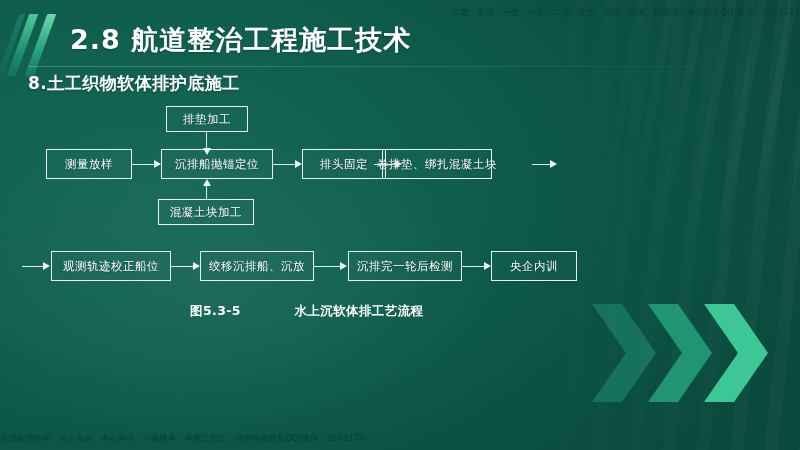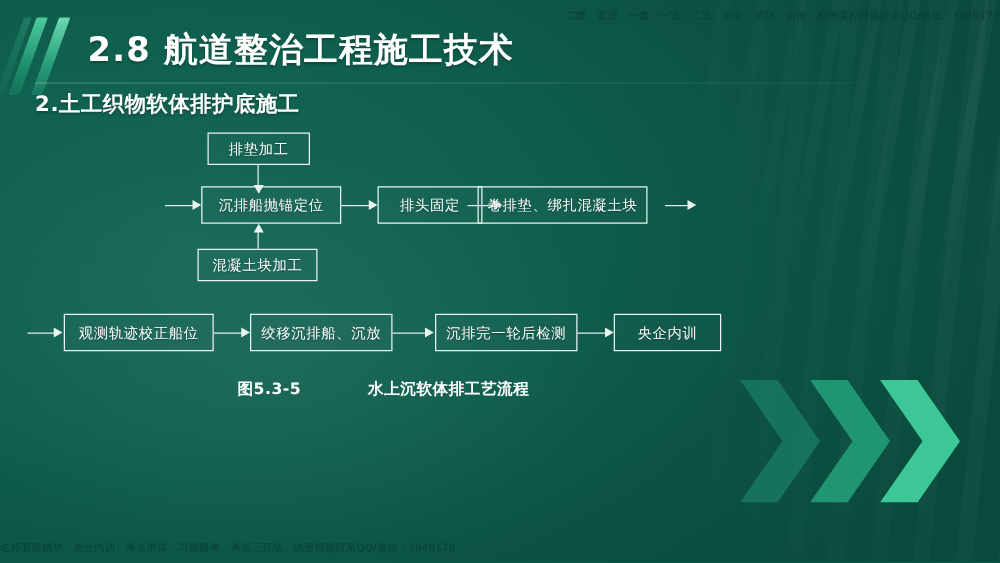--- a/index.html
+++ b/index.html
@@ -169,46 +169,47 @@
           <polygon points="0,0 34,49 0,98 30,98 64,49 30,0" fill="#3ec796"></polygon>
         </svg>
     </div>
   </div>
 
   <div class="top-banner">二建、监理、一建、一造、二造、安全、消防、咨询、检测课程押题联系QQ/微信：3849178</div>
 
   <div class="title-bar"></div>
   <div class="title-text">2.8  航道整治工程施工技术</div>
   <div class="title-rule"></div>
-  <div class="subtitle">2.土工织物软体排护底施工</div>
+  <div class="subtitle">8.土工织物软体排护底施工</div>
 
   <div class="flow">
 
     <div class="node" style="left:166px; top:106px; width:82px; height:26px;">排垫加工</div>
     <div class="conn v" style="left:206px; top:132px; height:18px;"></div>
     <div class="arrow down" style="left:202.5px; top:148px;"></div>
 
+    <div class="node" style="left:46px; top:149px; width:86px; height:30px;">测量放样</div>
     <div class="conn h" style="left:132px; top:163.5px; width:24px;"></div>
     <div class="arrow right" style="left:154px; top:160px;"></div>
 
     <div class="node" style="left:161px; top:149px; width:112px; height:30px;">沉排船抛锚定位</div>
 
     <div class="node" style="left:158px; top:199px; width:96px; height:26px;">混凝土块加工</div>
     <div class="conn v" style="left:206px; top:182px; height:17px;"></div>
     <div class="arrow up" style="left:202.5px; top:179px;"></div>
 
     <div class="conn h" style="left:273px; top:163.5px; width:24px;"></div>
     <div class="arrow right" style="left:295px; top:160px;"></div>
 
     <div class="node" style="left:302px; top:149px; width:84px; height:30px;">排头固定</div>
 
     <div class="conn h" style="left:374px; top:163.5px; width:23px;"></div>
     <div class="arrow right" style="left:395px; top:160px;"></div>
 
-    <div class="node" style="left:382px; top:149px; width:136px; height:30px;">卷排垫、绑扎混凝土块</div>
+    <div class="node" style="left:382px; top:149px; width:110px; height:30px;">卷排垫、绑扎混凝土块</div>
 
     <div class="conn h" style="left:532px; top:163.5px; width:20px;"></div>
     <div class="arrow right" style="left:550px; top:160px;"></div>
 
     <div class="conn h" style="left:22px; top:265.5px; width:23px;"></div>
     <div class="arrow right" style="left:43px; top:262px;"></div>
 
     <div class="node" style="left:51px; top:251px; width:120px; height:30px;">观测轨迹校正船位</div>
 
     <div class="conn h" style="left:171px; top:265.5px; width:24px;"></div>

